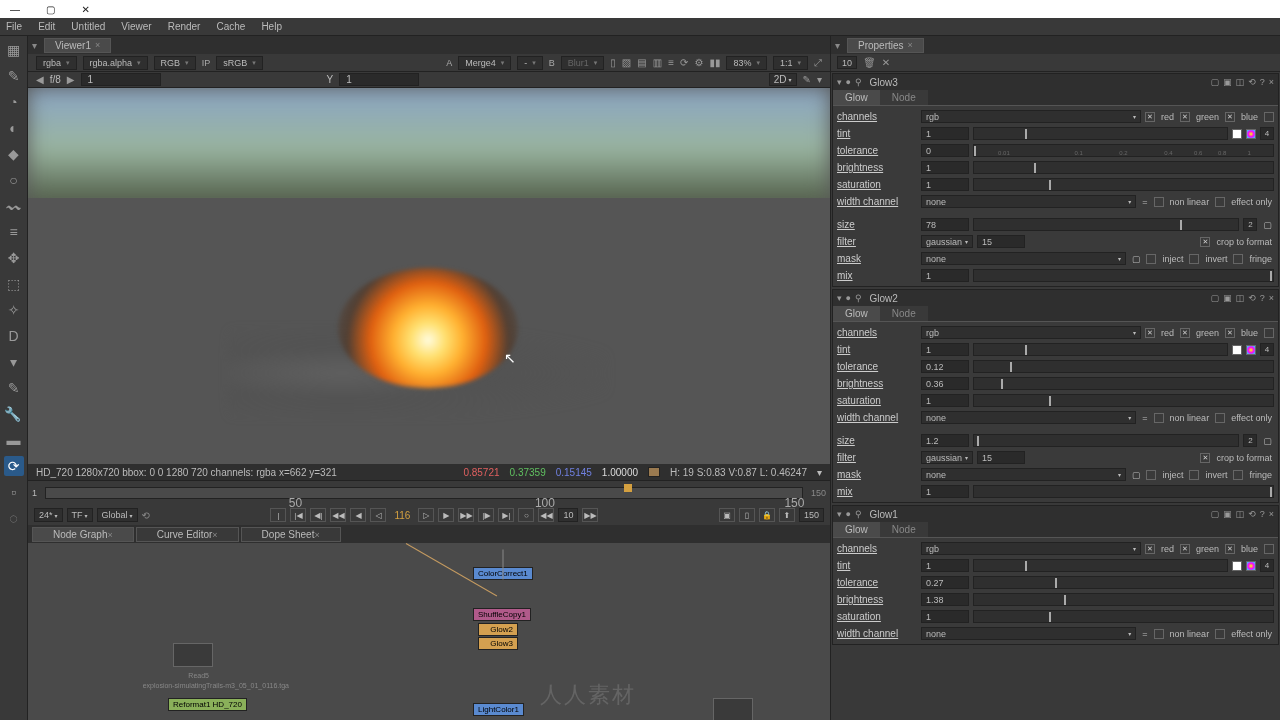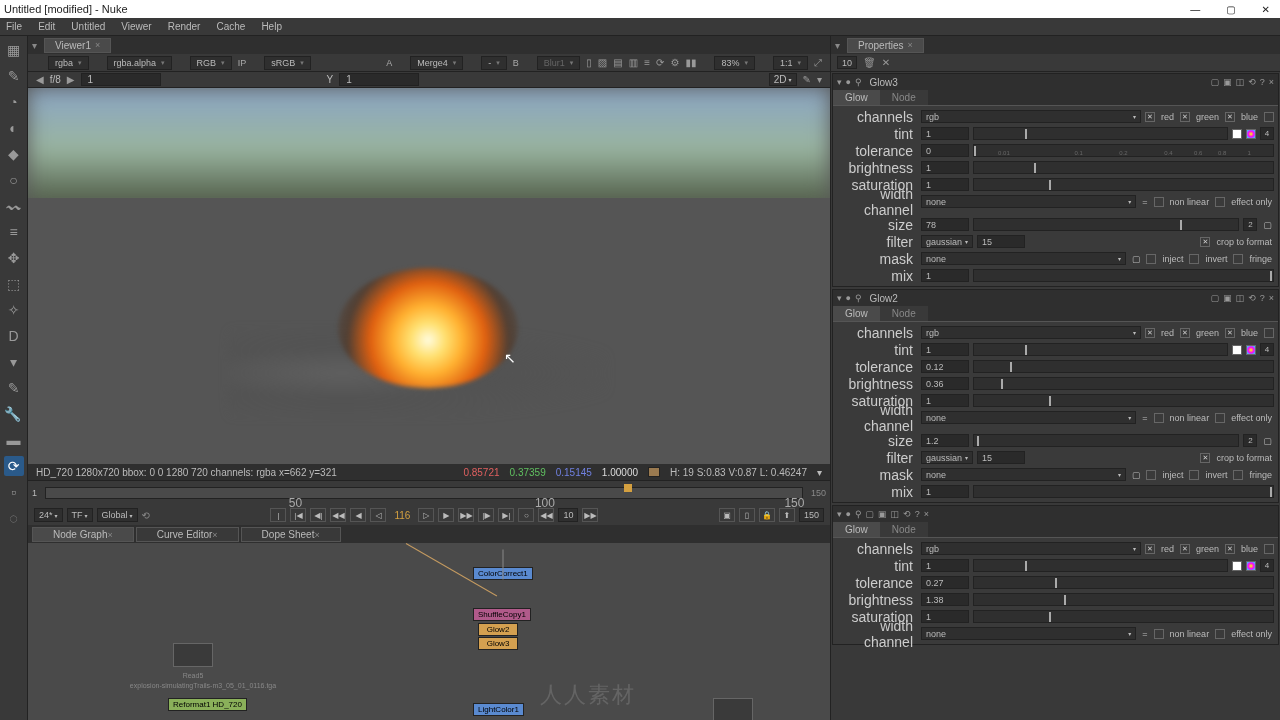--- a/index.html
+++ b/index.html
@@ -19,21 +19,21 @@
 .sidebar .tool { width: 20px; height: 20px; display: flex; align-items: center; justify-content: center; color: #999; cursor: pointer; font-size: 14px; }
 .sidebar .tool.active { background: #2a5a8a; color: #fff; border-radius: 2px; }
 
 .center { flex: 1; display: flex; flex-direction: column; background: #393939; }
 
 .tabrow { height: 18px; background: #2f2f2f; display: flex; align-items: center; padding: 0 4px; }
 .tabrow .tab { background: #4a4a4a; padding: 1px 10px; border: 1px solid #555; font-size: 10px; display: flex; gap: 4px; align-items: center; }
 .tabrow .tab .x { font-size: 9px; color: #888; }
 
 .viewer-controls { height: 18px; background: #393939; display: flex; align-items: center; gap: 6px; padding: 0 8px; border-bottom: 1px solid #222; }
-.viewer-controls .dd { background: #2f2f2f; border: 1px solid #222; padding: 0 6px; height: 14px; display: flex; align-items: center; gap: 3px; font-size: 9px; margin-left: 12px; }
+.viewer-controls .dd { background: #2f2f2f; border: 1px solid #222; padding: 0 6px; height: 14px; display: flex; align-items: center; gap: 3px; font-size: 9px; }
 .viewer-controls .dd::after { content: "▾"; font-size: 7px; color: #777; margin-left: 2px; }
 .viewer-controls .nodown::after { content: none; }
 .viewer-controls .icn { color: #999; font-size: 10px; cursor: pointer; }
 .viewer-controls .sep { flex: 1; }
 .viewer-controls .lbl { font-size: 9px; color: #aaa; }
 
 .fbar { height: 16px; background: #393939; display: flex; align-items: center; gap: 6px; padding: 0 8px; font-size: 9px; border-bottom: 1px solid #222; }
 .fbar .fbox { background: #2a2a2a; border: 1px solid #222; padding: 0 6px; min-width: 80px; height: 13px; display: flex; align-items: center; }
 .fbar .arrow { color: #999; cursor: pointer; }
 .fbar .ddsmall { background: #2f2f2f; border: 1px solid #222; padding: 0 4px; height: 13px; display: flex; align-items: center; }
@@ -70,21 +70,21 @@
 .playbar .cur { color: #d4a040; padding: 0 4px; font-size: 10px; }
 .playbar .sep { flex: 1; }
 .playbar .num { background: #2f2f2f; border: 1px solid #222; padding: 0 4px; height: 14px; display:flex; align-items:center; font-size:9px; min-width:20px; }
 
 .graph-tabs { height: 18px; background: #2f2f2f; display: flex; align-items: center; padding: 0 4px; gap: 2px; }
 .graph-tabs .tab { background: #4a4a4a; padding: 1px 20px; border: 1px solid #555; font-size: 10px; display: flex; gap: 0; align-items: flex-end; }
 .graph-tabs .tab .x { font-size: 9px; color: #888; }
 .graph-tabs .tab.inactive { background: #393939; }
 
 .nodegraph { flex: 1; background: #4a4a4a; position: relative; min-height: 177px; }
-.nodegraph .node { position: absolute; padding: 1px 4px; font-size: 8px; border: 1px solid #222; text-align: center; min-width: 40px; }
+.nodegraph .node { position: absolute; padding: 1px 4px; font-size: 8px; border: 1px solid #222; text-align: right; min-width: 40px; }
 .nodegraph .node.read { background: #3a3a3a; width: 30px; height: 24px; padding: 0; border: 1px solid #666; }
 .nodegraph .node.lbl { background: transparent; border: none; color: #888; font-size: 7px; }
 .nodegraph .node.cc { background: #5a8ad0; color: #000; }
 .nodegraph .node.sc { background: #b05a8a; color: #000; }
 .nodegraph .node.glow { background: #d4a050; color: #000; }
 .nodegraph .node.ref { background: #8ab05a; color: #000; }
 .nodegraph .wire { position: absolute; background: #888; height: 1px; transform-origin: left center; }
 
 .rightpanel { width: 450px; background: #393939; border-left: 1px solid #222; display: flex; flex-direction: column; overflow: hidden; }
 
@@ -98,41 +98,40 @@
 
 .proppanel { border: 1px solid #222; margin: 1px; background: #3a3a3a; }
 .proppanel .header { height: 16px; background: #2f2f2f; display: flex; align-items: center; padding: 0 4px; gap: 4px; }
 .proppanel .header .icn { font-size: 9px; color: #999; cursor: pointer; }
 .proppanel .header .name { flex: 1; font-size: 10px; padding-left: 4px; }
 .proppanel .ptabs { display: flex; background: #2f2f2f; border-bottom: 1px solid #555; }
 .proppanel .ptabs .pt { padding: 2px 12px; background: #4a4a4a; font-size: 10px; cursor: pointer; }
 .proppanel .ptabs .pt.inactive { background: #393939; color: #888; }
 .proppanel .params { padding: 2px 4px; }
 .proppanel .row { display: flex; align-items: center; height: 17px; gap: 4px; }
-.proppanel .row .plbl { width: 80px; text-align: right; font-size: 14px; color: #ccc; padding-right: 4px; }
+.proppanel .row .plbl { width: 80px; font-size: 10px; color: #ccc; padding-right: 4px; text-decoration: underline; }
 .proppanel .row .pdd { background: #2f2f2f; border: 1px solid #222; padding: 0 4px; height: 13px; display: flex; align-items: center; font-size: 9px; flex: 1; }
 .proppanel .row .pdd::after { content: "▾"; font-size: 6px; margin-left: auto; }
 .proppanel .row .pval { background: #2a2a2a; border: 1px solid #222; padding: 0 4px; height: 13px; display: flex; align-items: center; font-size: 9px; min-width: 48px; }
 .proppanel .row .slider { flex: 1; height: 13px; background: #2f2f2f; border: 1px solid #222; position: relative; display: flex; align-items: center; }
 .proppanel .row .slider .tlbl { position: absolute; bottom: 0; font-size: 6px; color: #666; transform: translateX(-50%); }
 .proppanel .row .slider .knob { position: absolute; width: 2px; height: 10px; background: #aaa; top: 1px; }
 .proppanel .row .chk { width: 10px; height: 10px; border: 1px solid #666; display: flex; align-items: center; justify-content: center; font-size: 7px; }
 .proppanel .row .chk.on::before { content: "✕"; color: #ccc; }
 .proppanel .row .chklbl { font-size: 9px; padding: 0 2px; }
 .proppanel .row .sw { width: 10px; height: 10px; border: 1px solid #666; cursor: pointer; }
 .proppanel .row .numsw { background: #2a2a2a; border: 1px solid #222; width: 14px; height: 13px; display: flex; align-items: center; justify-content: center; font-size: 8px; }
 .proppanel .spacer { height: 6px; }
 
 .watermark { position: absolute; left: 540px; top: 680px; font-size: 22px; color: rgba(180,180,180,0.25); font-weight: 300; pointer-events: none; letter-spacing: 2px; }
 </style>
 </head>
 <body>
 
 <div class="titlebar">
-  <span class="title">Untitled [modified] - Nuke</span>
   <div class="winbtns">
     <span>—</span>
     <span>▢</span>
     <span>✕</span>
   </div>
 </div>
 
 <div class="menubar">
   <span>File</span>
   <span>Edit</span>
@@ -544,20 +543,21 @@
             </div>
         </div>
       </div>
     </div>
 
     <div class="proppanel">
       <div class="header">
         <span class="icn">▾</span>
         <span class="icn">●</span>
         <span class="icn">⚲</span>
+        <span class="name">Glow1</span>
         <span class="icn">▢</span>
         <span class="icn">▣</span>
         <span class="icn">◫</span>
         <span class="icn">⟲</span>
         <span class="icn">?</span>
         <span class="icn">×</span>
       </div>
       <div class="ptabs">
         <div class="pt">Glow</div>
         <div class="pt inactive">Node</div>

